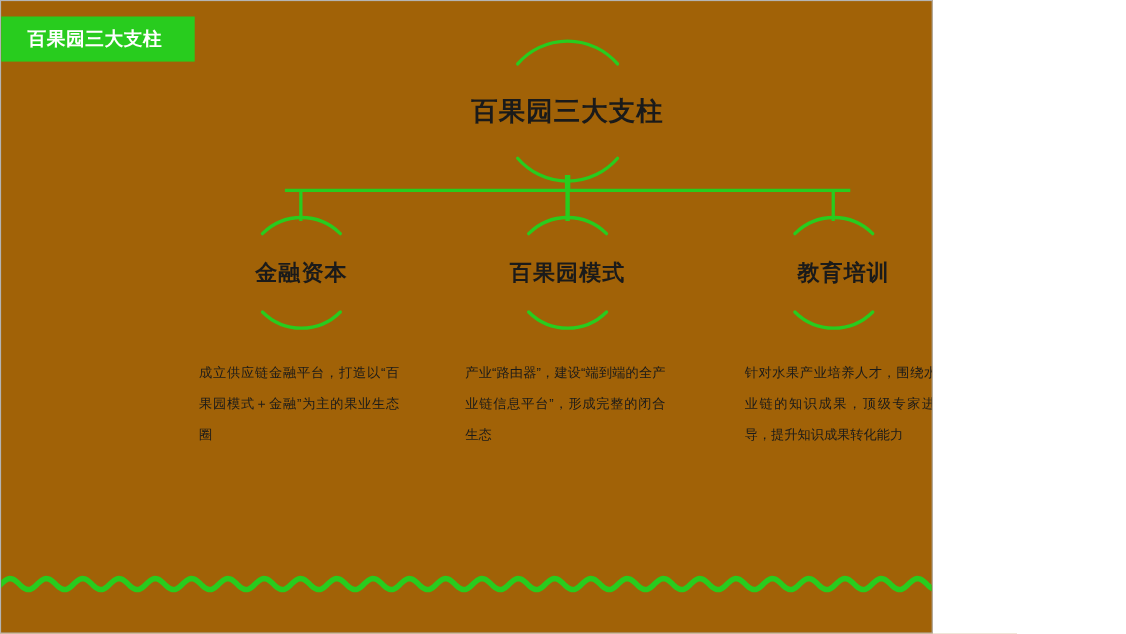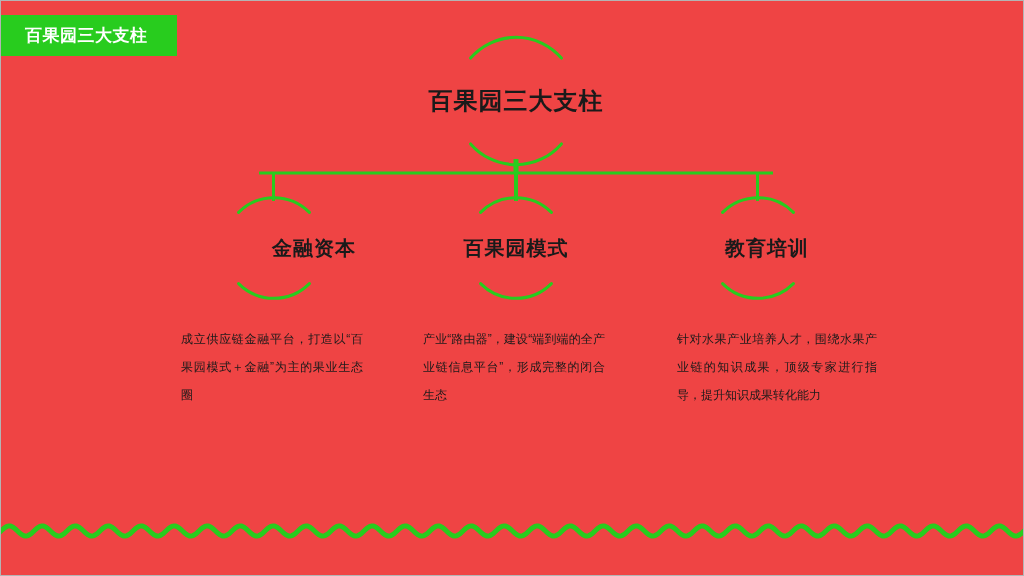--- a/index.html
+++ b/index.html
@@ -6,23 +6,23 @@
     margin: 0;
     padding: 0;
     background: #ffffff;
   }
   body {
     font-family: "Liberation Sans", "DejaVu Sans", sans-serif;
   }
 
   #slide {
     position: relative;
-    width: 1024px;
+    width: 848px;
     height: 576px;
-    background: #ef4444;
+    background: #a16207;
     overflow: hidden;
     box-sizing: border-box;
     border: 1px solid #b4b4b4;
   }
 
   
   .header-badge {
     position: absolute;
     left: 0px;
     top: 14px;
@@ -119,21 +119,21 @@
     <g>
       <path d="M 721.6 211.4 A 50 50 0 0 1 792.4 211.4" fill="none" stroke="#28cc1e" stroke-width="3" stroke-linecap="round"></path>
       <path d="M 721.6 282.6 A 50 50 0 0 0 792.4 282.6" fill="none" stroke="#28cc1e" stroke-width="3" stroke-linecap="round"></path>
     </g>
 
     <path id="footer-wave-path" fill="none" stroke="#28cc1e" stroke-width="5" stroke-linecap="round" d="M -4.0 533.45 L -3.0 532.70 L -2.0 531.86 L -1.0 530.95 L 0.0 530.00 L 1.0 529.05 L 2.0 528.14 L 3.0 527.30 L 4.0 526.55 L 5.0 525.93 L 6.0 525.45 L 7.0 525.14 L 8.0 525.01 L 9.0 525.05 L 10.0 525.27 L 11.0 525.67 L 12.0 526.22 L 13.0 526.91 L 14.0 527.71 L 15.0 528.59 L 16.0 529.52 L 17.0 530.48 L 18.0 531.41 L 19.0 532.29 L 20.0 533.09 L 21.0 533.78 L 22.0 534.33 L 23.0 534.73 L 24.0 534.95 L 25.0 534.99 L 26.0 534.86 L 27.0 534.55 L 28.0 534.07 L 29.0 533.45 L 30.0 532.70 L 31.0 531.86 L 32.0 530.95 L 33.0 530.00 L 34.0 529.05 L 35.0 528.14 L 36.0 527.30 L 37.0 526.55 L 38.0 525.93 L 39.0 525.45 L 40.0 525.14 L 41.0 525.01 L 42.0 525.05 L 43.0 525.27 L 44.0 525.67 L 45.0 526.22 L 46.0 526.91 L 47.0 527.71 L 48.0 528.59 L 49.0 529.52 L 50.0 530.48 L 51.0 531.41 L 52.0 532.29 L 53.0 533.09 L 54.0 533.78 L 55.0 534.33 L 56.0 534.73 L 57.0 534.95 L 58.0 534.99 L 59.0 534.86 L 60.0 534.55 L 61.0 534.07 L 62.0 533.45 L 63.0 532.70 L 64.0 531.86 L 65.0 530.95 L 66.0 530.00 L 67.0 529.05 L 68.0 528.14 L 69.0 527.30 L 70.0 526.55 L 71.0 525.93 L 72.0 525.45 L 73.0 525.14 L 74.0 525.01 L 75.0 525.05 L 76.0 525.27 L 77.0 525.67 L 78.0 526.22 L 79.0 526.91 L 80.0 527.71 L 81.0 528.59 L 82.0 529.52 L 83.0 530.48 L 84.0 531.41 L 85.0 532.29 L 86.0 533.09 L 87.0 533.78 L 88.0 534.33 L 89.0 534.73 L 90.0 534.95 L 91.0 534.99 L 92.0 534.86 L 93.0 534.55 L 94.0 534.07 L 95.0 533.45 L 96.0 532.70 L 97.0 531.86 L 98.0 530.95 L 99.0 530.00 L 100.0 529.05 L 101.0 528.14 L 102.0 527.30 L 103.0 526.55 L 104.0 525.93 L 105.0 525.45 L 106.0 525.14 L 107.0 525.01 L 108.0 525.05 L 109.0 525.27 L 110.0 525.67 L 111.0 526.22 L 112.0 526.91 L 113.0 527.71 L 114.0 528.59 L 115.0 529.52 L 116.0 530.48 L 117.0 531.41 L 118.0 532.29 L 119.0 533.09 L 120.0 533.78 L 121.0 534.33 L 122.0 534.73 L 123.0 534.95 L 124.0 534.99 L 125.0 534.86 L 126.0 534.55 L 127.0 534.07 L 128.0 533.45 L 129.0 532.70 L 130.0 531.86 L 131.0 530.95 L 132.0 530.00 L 133.0 529.05 L 134.0 528.14 L 135.0 527.30 L 136.0 526.55 L 137.0 525.93 L 138.0 525.45 L 139.0 525.14 L 140.0 525.01 L 141.0 525.05 L 142.0 525.27 L 143.0 525.67 L 144.0 526.22 L 145.0 526.91 L 146.0 527.71 L 147.0 528.59 L 148.0 529.52 L 149.0 530.48 L 150.0 531.41 L 151.0 532.29 L 152.0 533.09 L 153.0 533.78 L 154.0 534.33 L 155.0 534.73 L 156.0 534.95 L 157.0 534.99 L 158.0 534.86 L 159.0 534.55 L 160.0 534.07 L 161.0 533.45 L 162.0 532.70 L 163.0 531.86 L 164.0 530.95 L 165.0 530.00 L 166.0 529.05 L 167.0 528.14 L 168.0 527.30 L 169.0 526.55 L 170.0 525.93 L 171.0 525.45 L 172.0 525.14 L 173.0 525.01 L 174.0 525.05 L 175.0 525.27 L 176.0 525.67 L 177.0 526.22 L 178.0 526.91 L 179.0 527.71 L 180.0 528.59 L 181.0 529.52 L 182.0 530.48 L 183.0 531.41 L 184.0 532.29 L 185.0 533.09 L 186.0 533.78 L 187.0 534.33 L 188.0 534.73 L 189.0 534.95 L 190.0 534.99 L 191.0 534.86 L 192.0 534.55 L 193.0 534.07 L 194.0 533.45 L 195.0 532.70 L 196.0 531.86 L 197.0 530.95 L 198.0 530.00 L 199.0 529.05 L 200.0 528.14 L 201.0 527.30 L 202.0 526.55 L 203.0 525.93 L 204.0 525.45 L 205.0 525.14 L 206.0 525.01 L 207.0 525.05 L 208.0 525.27 L 209.0 525.67 L 210.0 526.22 L 211.0 526.91 L 212.0 527.71 L 213.0 528.59 L 214.0 529.52 L 215.0 530.48 L 216.0 531.41 L 217.0 532.29 L 218.0 533.09 L 219.0 533.78 L 220.0 534.33 L 221.0 534.73 L 222.0 534.95 L 223.0 534.99 L 224.0 534.86 L 225.0 534.55 L 226.0 534.07 L 227.0 533.45 L 228.0 532.70 L 229.0 531.86 L 230.0 530.95 L 231.0 530.00 L 232.0 529.05 L 233.0 528.14 L 234.0 527.30 L 235.0 526.55 L 236.0 525.93 L 237.0 525.45 L 238.0 525.14 L 239.0 525.01 L 240.0 525.05 L 241.0 525.27 L 242.0 525.67 L 243.0 526.22 L 244.0 526.91 L 245.0 527.71 L 246.0 528.59 L 247.0 529.52 L 248.0 530.48 L 249.0 531.41 L 250.0 532.29 L 251.0 533.09 L 252.0 533.78 L 253.0 534.33 L 254.0 534.73 L 255.0 534.95 L 256.0 534.99 L 257.0 534.86 L 258.0 534.55 L 259.0 534.07 L 260.0 533.45 L 261.0 532.70 L 262.0 531.86 L 263.0 530.95 L 264.0 530.00 L 265.0 529.05 L 266.0 528.14 L 267.0 527.30 L 268.0 526.55 L 269.0 525.93 L 270.0 525.45 L 271.0 525.14 L 272.0 525.01 L 273.0 525.05 L 274.0 525.27 L 275.0 525.67 L 276.0 526.22 L 277.0 526.91 L 278.0 527.71 L 279.0 528.59 L 280.0 529.52 L 281.0 530.48 L 282.0 531.41 L 283.0 532.29 L 284.0 533.09 L 285.0 533.78 L 286.0 534.33 L 287.0 534.73 L 288.0 534.95 L 289.0 534.99 L 290.0 534.86 L 291.0 534.55 L 292.0 534.07 L 293.0 533.45 L 294.0 532.70 L 295.0 531.86 L 296.0 530.95 L 297.0 530.00 L 298.0 529.05 L 299.0 528.14 L 300.0 527.30 L 301.0 526.55 L 302.0 525.93 L 303.0 525.45 L 304.0 525.14 L 305.0 525.01 L 306.0 525.05 L 307.0 525.27 L 308.0 525.67 L 309.0 526.22 L 310.0 526.91 L 311.0 527.71 L 312.0 528.59 L 313.0 529.52 L 314.0 530.48 L 315.0 531.41 L 316.0 532.29 L 317.0 533.09 L 318.0 533.78 L 319.0 534.33 L 320.0 534.73 L 321.0 534.95 L 322.0 534.99 L 323.0 534.86 L 324.0 534.55 L 325.0 534.07 L 326.0 533.45 L 327.0 532.70 L 328.0 531.86 L 329.0 530.95 L 330.0 530.00 L 331.0 529.05 L 332.0 528.14 L 333.0 527.30 L 334.0 526.55 L 335.0 525.93 L 336.0 525.45 L 337.0 525.14 L 338.0 525.01 L 339.0 525.05 L 340.0 525.27 L 341.0 525.67 L 342.0 526.22 L 343.0 526.91 L 344.0 527.71 L 345.0 528.59 L 346.0 529.52 L 347.0 530.48 L 348.0 531.41 L 349.0 532.29 L 350.0 533.09 L 351.0 533.78 L 352.0 534.33 L 353.0 534.73 L 354.0 534.95 L 355.0 534.99 L 356.0 534.86 L 357.0 534.55 L 358.0 534.07 L 359.0 533.45 L 360.0 532.70 L 361.0 531.86 L 362.0 530.95 L 363.0 530.00 L 364.0 529.05 L 365.0 528.14 L 366.0 527.30 L 367.0 526.55 L 368.0 525.93 L 369.0 525.45 L 370.0 525.14 L 371.0 525.01 L 372.0 525.05 L 373.0 525.27 L 374.0 525.67 L 375.0 526.22 L 376.0 526.91 L 377.0 527.71 L 378.0 528.59 L 379.0 529.52 L 380.0 530.48 L 381.0 531.41 L 382.0 532.29 L 383.0 533.09 L 384.0 533.78 L 385.0 534.33 L 386.0 534.73 L 387.0 534.95 L 388.0 534.99 L 389.0 534.86 L 390.0 534.55 L 391.0 534.07 L 392.0 533.45 L 393.0 532.70 L 394.0 531.86 L 395.0 530.95 L 396.0 530.00 L 397.0 529.05 L 398.0 528.14 L 399.0 527.30 L 400.0 526.55 L 401.0 525.93 L 402.0 525.45 L 403.0 525.14 L 404.0 525.01 L 405.0 525.05 L 406.0 525.27 L 407.0 525.67 L 408.0 526.22 L 409.0 526.91 L 410.0 527.71 L 411.0 528.59 L 412.0 529.52 L 413.0 530.48 L 414.0 531.41 L 415.0 532.29 L 416.0 533.09 L 417.0 533.78 L 418.0 534.33 L 419.0 534.73 L 420.0 534.95 L 421.0 534.99 L 422.0 534.86 L 423.0 534.55 L 424.0 534.07 L 425.0 533.45 L 426.0 532.70 L 427.0 531.86 L 428.0 530.95 L 429.0 530.00 L 430.0 529.05 L 431.0 528.14 L 432.0 527.30 L 433.0 526.55 L 434.0 525.93 L 435.0 525.45 L 436.0 525.14 L 437.0 525.01 L 438.0 525.05 L 439.0 525.27 L 440.0 525.67 L 441.0 526.22 L 442.0 526.91 L 443.0 527.71 L 444.0 528.59 L 445.0 529.52 L 446.0 530.48 L 447.0 531.41 L 448.0 532.29 L 449.0 533.09 L 450.0 533.78 L 451.0 534.33 L 452.0 534.73 L 453.0 534.95 L 454.0 534.99 L 455.0 534.86 L 456.0 534.55 L 457.0 534.07 L 458.0 533.45 L 459.0 532.70 L 460.0 531.86 L 461.0 530.95 L 462.0 530.00 L 463.0 529.05 L 464.0 528.14 L 465.0 527.30 L 466.0 526.55 L 467.0 525.93 L 468.0 525.45 L 469.0 525.14 L 470.0 525.01 L 471.0 525.05 L 472.0 525.27 L 473.0 525.67 L 474.0 526.22 L 475.0 526.91 L 476.0 527.71 L 477.0 528.59 L 478.0 529.52 L 479.0 530.48 L 480.0 531.41 L 481.0 532.29 L 482.0 533.09 L 483.0 533.78 L 484.0 534.33 L 485.0 534.73 L 486.0 534.95 L 487.0 534.99 L 488.0 534.86 L 489.0 534.55 L 490.0 534.07 L 491.0 533.45 L 492.0 532.70 L 493.0 531.86 L 494.0 530.95 L 495.0 530.00 L 496.0 529.05 L 497.0 528.14 L 498.0 527.30 L 499.0 526.55 L 500.0 525.93 L 501.0 525.45 L 502.0 525.14 L 503.0 525.01 L 504.0 525.05 L 505.0 525.27 L 506.0 525.67 L 507.0 526.22 L 508.0 526.91 L 509.0 527.71 L 510.0 528.59 L 511.0 529.52 L 512.0 530.48 L 513.0 531.41 L 514.0 532.29 L 515.0 533.09 L 516.0 533.78 L 517.0 534.33 L 518.0 534.73 L 519.0 534.95 L 520.0 534.99 L 521.0 534.86 L 522.0 534.55 L 523.0 534.07 L 524.0 533.45 L 525.0 532.70 L 526.0 531.86 L 527.0 530.95 L 528.0 530.00 L 529.0 529.05 L 530.0 528.14 L 531.0 527.30 L 532.0 526.55 L 533.0 525.93 L 534.0 525.45 L 535.0 525.14 L 536.0 525.01 L 537.0 525.05 L 538.0 525.27 L 539.0 525.67 L 540.0 526.22 L 541.0 526.91 L 542.0 527.71 L 543.0 528.59 L 544.0 529.52 L 545.0 530.48 L 546.0 531.41 L 547.0 532.29 L 548.0 533.09 L 549.0 533.78 L 550.0 534.33 L 551.0 534.73 L 552.0 534.95 L 553.0 534.99 L 554.0 534.86 L 555.0 534.55 L 556.0 534.07 L 557.0 533.45 L 558.0 532.70 L 559.0 531.86 L 560.0 530.95 L 561.0 530.00 L 562.0 529.05 L 563.0 528.14 L 564.0 527.30 L 565.0 526.55 L 566.0 525.93 L 567.0 525.45 L 568.0 525.14 L 569.0 525.01 L 570.0 525.05 L 571.0 525.27 L 572.0 525.67 L 573.0 526.22 L 574.0 526.91 L 575.0 527.71 L 576.0 528.59 L 577.0 529.52 L 578.0 530.48 L 579.0 531.41 L 580.0 532.29 L 581.0 533.09 L 582.0 533.78 L 583.0 534.33 L 584.0 534.73 L 585.0 534.95 L 586.0 534.99 L 587.0 534.86 L 588.0 534.55 L 589.0 534.07 L 590.0 533.45 L 591.0 532.70 L 592.0 531.86 L 593.0 530.95 L 594.0 530.00 L 595.0 529.05 L 596.0 528.14 L 597.0 527.30 L 598.0 526.55 L 599.0 525.93 L 600.0 525.45 L 601.0 525.14 L 602.0 525.01 L 603.0 525.05 L 604.0 525.27 L 605.0 525.67 L 606.0 526.22 L 607.0 526.91 L 608.0 527.71 L 609.0 528.59 L 610.0 529.52 L 611.0 530.48 L 612.0 531.41 L 613.0 532.29 L 614.0 533.09 L 615.0 533.78 L 616.0 534.33 L 617.0 534.73 L 618.0 534.95 L 619.0 534.99 L 620.0 534.86 L 621.0 534.55 L 622.0 534.07 L 623.0 533.45 L 624.0 532.70 L 625.0 531.86 L 626.0 530.95 L 627.0 530.00 L 628.0 529.05 L 629.0 528.14 L 630.0 527.30 L 631.0 526.55 L 632.0 525.93 L 633.0 525.45 L 634.0 525.14 L 635.0 525.01 L 636.0 525.05 L 637.0 525.27 L 638.0 525.67 L 639.0 526.22 L 640.0 526.91 L 641.0 527.71 L 642.0 528.59 L 643.0 529.52 L 644.0 530.48 L 645.0 531.41 L 646.0 532.29 L 647.0 533.09 L 648.0 533.78 L 649.0 534.33 L 650.0 534.73 L 651.0 534.95 L 652.0 534.99 L 653.0 534.86 L 654.0 534.55 L 655.0 534.07 L 656.0 533.45 L 657.0 532.70 L 658.0 531.86 L 659.0 530.95 L 660.0 530.00 L 661.0 529.05 L 662.0 528.14 L 663.0 527.30 L 664.0 526.55 L 665.0 525.93 L 666.0 525.45 L 667.0 525.14 L 668.0 525.01 L 669.0 525.05 L 670.0 525.27 L 671.0 525.67 L 672.0 526.22 L 673.0 526.91 L 674.0 527.71 L 675.0 528.59 L 676.0 529.52 L 677.0 530.48 L 678.0 531.41 L 679.0 532.29 L 680.0 533.09 L 681.0 533.78 L 682.0 534.33 L 683.0 534.73 L 684.0 534.95 L 685.0 534.99 L 686.0 534.86 L 687.0 534.55 L 688.0 534.07 L 689.0 533.45 L 690.0 532.70 L 691.0 531.86 L 692.0 530.95 L 693.0 530.00 L 694.0 529.05 L 695.0 528.14 L 696.0 527.30 L 697.0 526.55 L 698.0 525.93 L 699.0 525.45 L 700.0 525.14 L 701.0 525.01 L 702.0 525.05 L 703.0 525.27 L 704.0 525.67 L 705.0 526.22 L 706.0 526.91 L 707.0 527.71 L 708.0 528.59 L 709.0 529.52 L 710.0 530.48 L 711.0 531.41 L 712.0 532.29 L 713.0 533.09 L 714.0 533.78 L 715.0 534.33 L 716.0 534.73 L 717.0 534.95 L 718.0 534.99 L 719.0 534.86 L 720.0 534.55 L 721.0 534.07 L 722.0 533.45 L 723.0 532.70 L 724.0 531.86 L 725.0 530.95 L 726.0 530.00 L 727.0 529.05 L 728.0 528.14 L 729.0 527.30 L 730.0 526.55 L 731.0 525.93 L 732.0 525.45 L 733.0 525.14 L 734.0 525.01 L 735.0 525.05 L 736.0 525.27 L 737.0 525.67 L 738.0 526.22 L 739.0 526.91 L 740.0 527.71 L 741.0 528.59 L 742.0 529.52 L 743.0 530.48 L 744.0 531.41 L 745.0 532.29 L 746.0 533.09 L 747.0 533.78 L 748.0 534.33 L 749.0 534.73 L 750.0 534.95 L 751.0 534.99 L 752.0 534.86 L 753.0 534.55 L 754.0 534.07 L 755.0 533.45 L 756.0 532.70 L 757.0 531.86 L 758.0 530.95 L 759.0 530.00 L 760.0 529.05 L 761.0 528.14 L 762.0 527.30 L 763.0 526.55 L 764.0 525.93 L 765.0 525.45 L 766.0 525.14 L 767.0 525.01 L 768.0 525.05 L 769.0 525.27 L 770.0 525.67 L 771.0 526.22 L 772.0 526.91 L 773.0 527.71 L 774.0 528.59 L 775.0 529.52 L 776.0 530.48 L 777.0 531.41 L 778.0 532.29 L 779.0 533.09 L 780.0 533.78 L 781.0 534.33 L 782.0 534.73 L 783.0 534.95 L 784.0 534.99 L 785.0 534.86 L 786.0 534.55 L 787.0 534.07 L 788.0 533.45 L 789.0 532.70 L 790.0 531.86 L 791.0 530.95 L 792.0 530.00 L 793.0 529.05 L 794.0 528.14 L 795.0 527.30 L 796.0 526.55 L 797.0 525.93 L 798.0 525.45 L 799.0 525.14 L 800.0 525.01 L 801.0 525.05 L 802.0 525.27 L 803.0 525.67 L 804.0 526.22 L 805.0 526.91 L 806.0 527.71 L 807.0 528.59 L 808.0 529.52 L 809.0 530.48 L 810.0 531.41 L 811.0 532.29 L 812.0 533.09 L 813.0 533.78 L 814.0 534.33 L 815.0 534.73 L 816.0 534.95 L 817.0 534.99 L 818.0 534.86 L 819.0 534.55 L 820.0 534.07 L 821.0 533.45 L 822.0 532.70 L 823.0 531.86 L 824.0 530.95 L 825.0 530.00 L 826.0 529.05 L 827.0 528.14 L 828.0 527.30 L 829.0 526.55 L 830.0 525.93 L 831.0 525.45 L 832.0 525.14 L 833.0 525.01 L 834.0 525.05 L 835.0 525.27 L 836.0 525.67 L 837.0 526.22 L 838.0 526.91 L 839.0 527.71 L 840.0 528.59 L 841.0 529.52 L 842.0 530.48 L 843.0 531.41 L 844.0 532.29 L 845.0 533.09 L 846.0 533.78 L 847.0 534.33 L 848.0 534.73 L 849.0 534.95 L 850.0 534.99 L 851.0 534.86 L 852.0 534.55 L 853.0 534.07 L 854.0 533.45 L 855.0 532.70 L 856.0 531.86 L 857.0 530.95 L 858.0 530.00 L 859.0 529.05 L 860.0 528.14 L 861.0 527.30 L 862.0 526.55 L 863.0 525.93 L 864.0 525.45 L 865.0 525.14 L 866.0 525.01 L 867.0 525.05 L 868.0 525.27 L 869.0 525.67 L 870.0 526.22 L 871.0 526.91 L 872.0 527.71 L 873.0 528.59 L 874.0 529.52 L 875.0 530.48 L 876.0 531.41 L 877.0 532.29 L 878.0 533.09 L 879.0 533.78 L 880.0 534.33 L 881.0 534.73 L 882.0 534.95 L 883.0 534.99 L 884.0 534.86 L 885.0 534.55 L 886.0 534.07 L 887.0 533.45 L 888.0 532.70 L 889.0 531.86 L 890.0 530.95 L 891.0 530.00 L 892.0 529.05 L 893.0 528.14 L 894.0 527.30 L 895.0 526.55 L 896.0 525.93 L 897.0 525.45 L 898.0 525.14 L 899.0 525.01 L 900.0 525.05 L 901.0 525.27 L 902.0 525.67 L 903.0 526.22 L 904.0 526.91 L 905.0 527.71 L 906.0 528.59 L 907.0 529.52 L 908.0 530.48 L 909.0 531.41 L 910.0 532.29 L 911.0 533.09 L 912.0 533.78 L 913.0 534.33 L 914.0 534.73 L 915.0 534.95 L 916.0 534.99 L 917.0 534.86 L 918.0 534.55 L 919.0 534.07 L 920.0 533.45 L 921.0 532.70 L 922.0 531.86 L 923.0 530.95 L 924.0 530.00 L 925.0 529.05 L 926.0 528.14 L 927.0 527.30 L 928.0 526.55 L 929.0 525.93 L 930.0 525.45 L 931.0 525.14 L 932.0 525.01 L 933.0 525.05 L 934.0 525.27 L 935.0 525.67 L 936.0 526.22 L 937.0 526.91 L 938.0 527.71 L 939.0 528.59 L 940.0 529.52 L 941.0 530.48 L 942.0 531.41 L 943.0 532.29 L 944.0 533.09 L 945.0 533.78 L 946.0 534.33 L 947.0 534.73 L 948.0 534.95 L 949.0 534.99 L 950.0 534.86 L 951.0 534.55 L 952.0 534.07 L 953.0 533.45 L 954.0 532.70 L 955.0 531.86 L 956.0 530.95 L 957.0 530.00 L 958.0 529.05 L 959.0 528.14 L 960.0 527.30 L 961.0 526.55 L 962.0 525.93 L 963.0 525.45 L 964.0 525.14 L 965.0 525.01 L 966.0 525.05 L 967.0 525.27 L 968.0 525.67 L 969.0 526.22 L 970.0 526.91 L 971.0 527.71 L 972.0 528.59 L 973.0 529.52 L 974.0 530.48 L 975.0 531.41 L 976.0 532.29 L 977.0 533.09 L 978.0 533.78 L 979.0 534.33 L 980.0 534.73 L 981.0 534.95 L 982.0 534.99 L 983.0 534.86 L 984.0 534.55 L 985.0 534.07 L 986.0 533.45 L 987.0 532.70 L 988.0 531.86 L 989.0 530.95 L 990.0 530.00 L 991.0 529.05 L 992.0 528.14 L 993.0 527.30 L 994.0 526.55 L 995.0 525.93 L 996.0 525.45 L 997.0 525.14 L 998.0 525.01 L 999.0 525.05 L 1000.0 525.27 L 1001.0 525.67 L 1002.0 526.22 L 1003.0 526.91 L 1004.0 527.71 L 1005.0 528.59 L 1006.0 529.52 L 1007.0 530.48 L 1008.0 531.41 L 1009.0 532.29 L 1010.0 533.09 L 1011.0 533.78 L 1012.0 534.33 L 1013.0 534.73 L 1014.0 534.95 L 1015.0 534.99 L 1016.0 534.86 L 1017.0 534.55 L 1018.0 534.07 L 1019.0 533.45 L 1020.0 532.70 L 1021.0 531.86 L 1022.0 530.95 L 1023.0 530.00 L 1024.0 529.05 L 1025.0 528.14 L 1026.0 527.30 L 1027.0 526.55 L 1028.0 525.93"></path>
   </svg>
 
   <div class="node-label root" style="left:515px; top:100px;">百果园三大支柱</div>
 
-  <div class="node-label child" style="left:273px; top:247px;margin-left:40px;">金融资本</div>
+  <div class="node-label child" style="left:273px; top:247px;">金融资本</div>
   <div class="node-label child" style="left:515px; top:247px;">百果园模式</div>
   <div class="node-label child" style="left:766px; top:247px;">教育培训</div>
 
   <div class="desc-col col-0">成立供应链金融平台，打造以“百果园模式＋金融”为主的果业生态圈</div>
   <div class="desc-col col-1">产业“路由器”，建设“端到端的全产业链信息平台”，形成完整的闭合生态</div>
   <div class="desc-col col-2">针对水果产业培养人才，围绕水果产业链的知识成果，顶级专家进行指导，提升知识成果转化能力</div>
 
 </div>
 
 </body></html>

